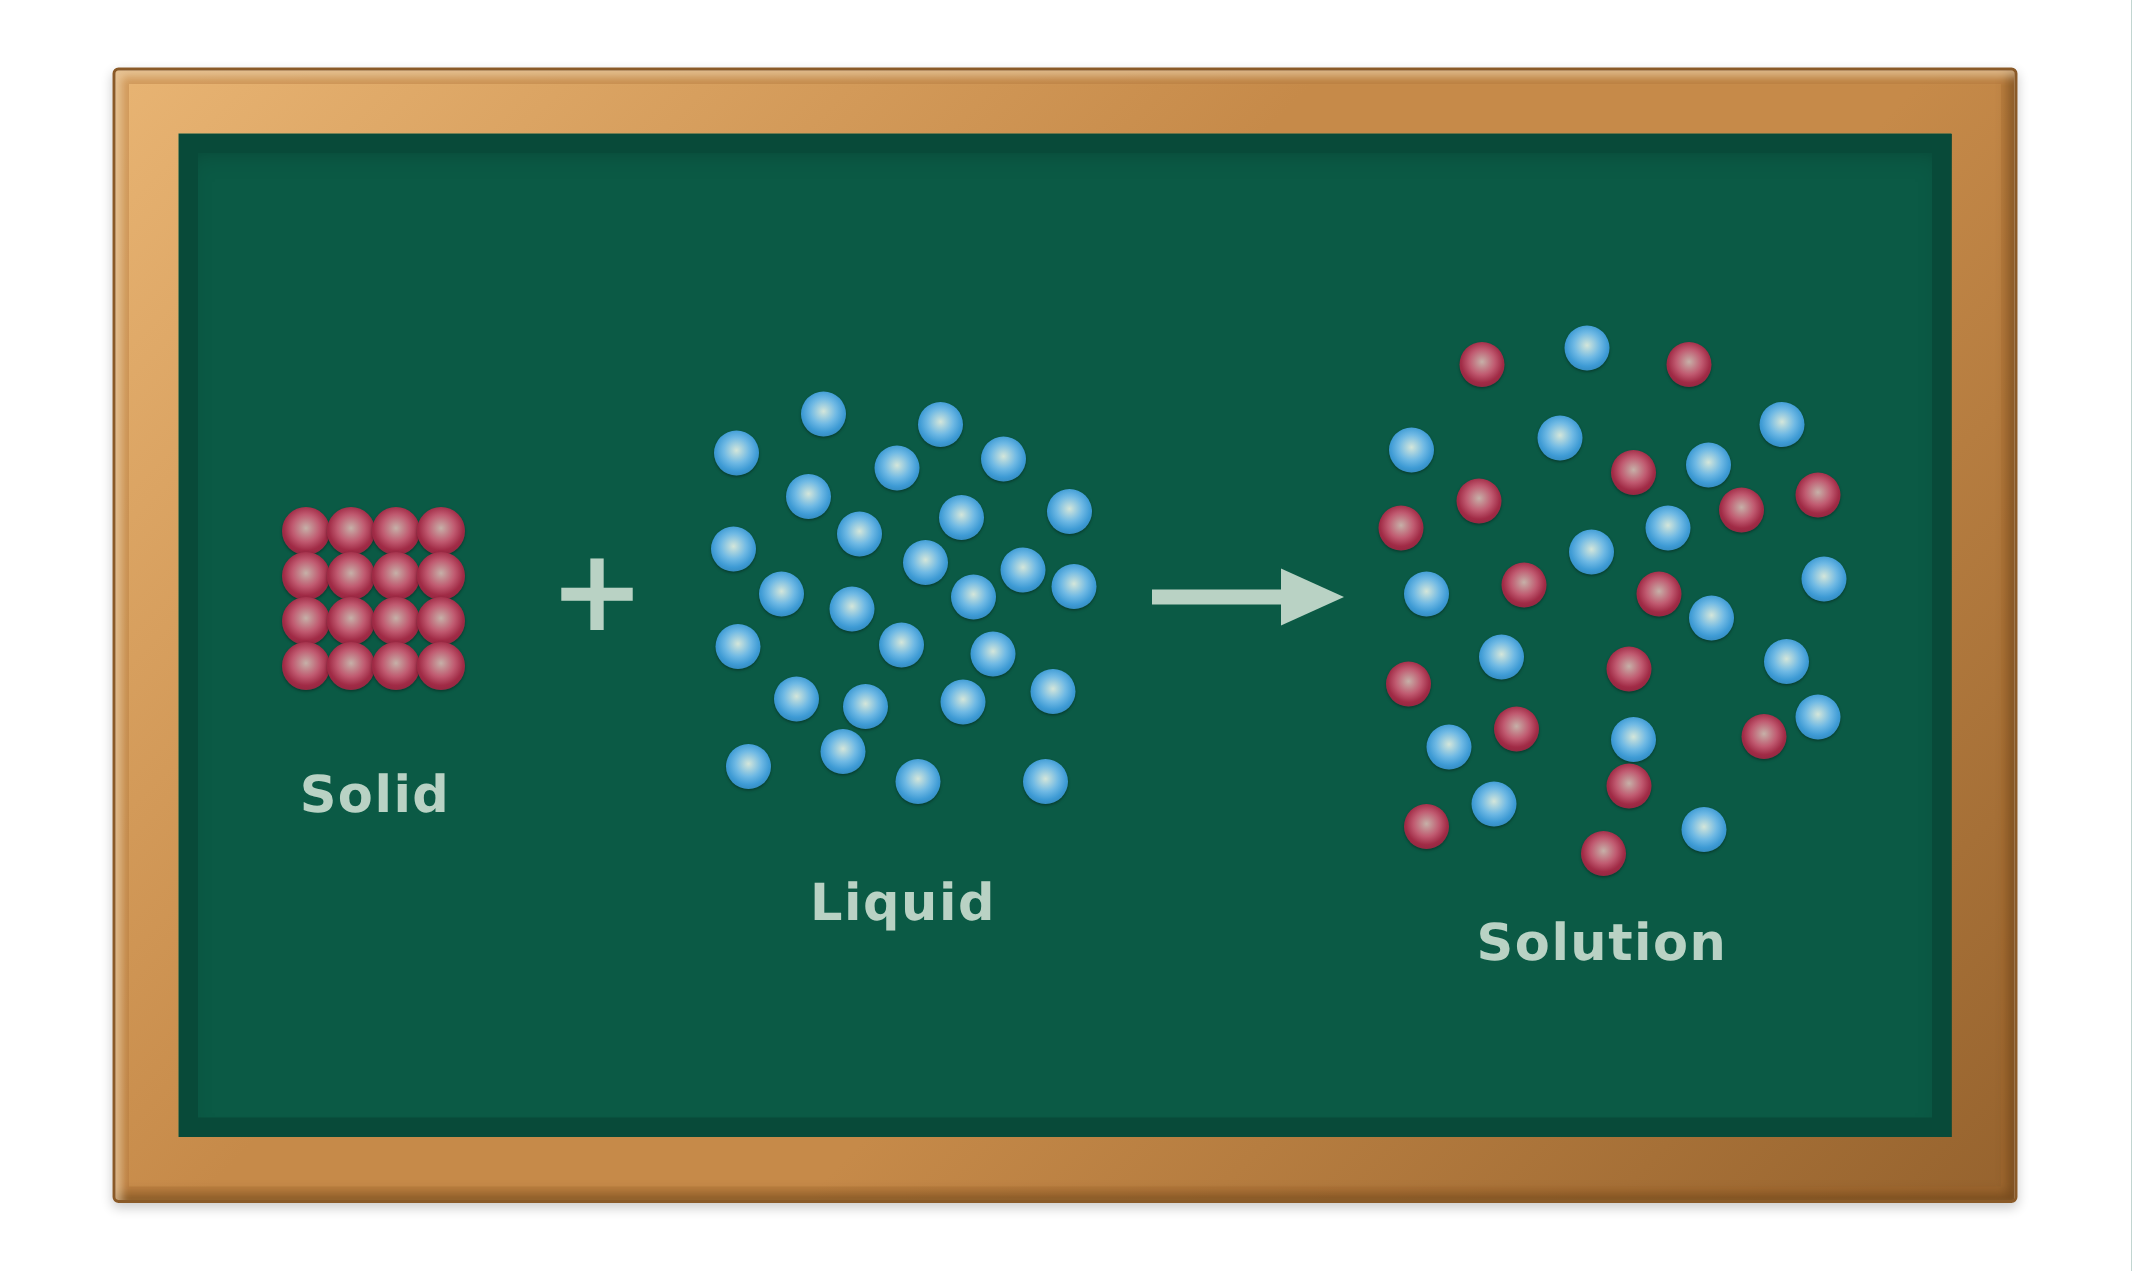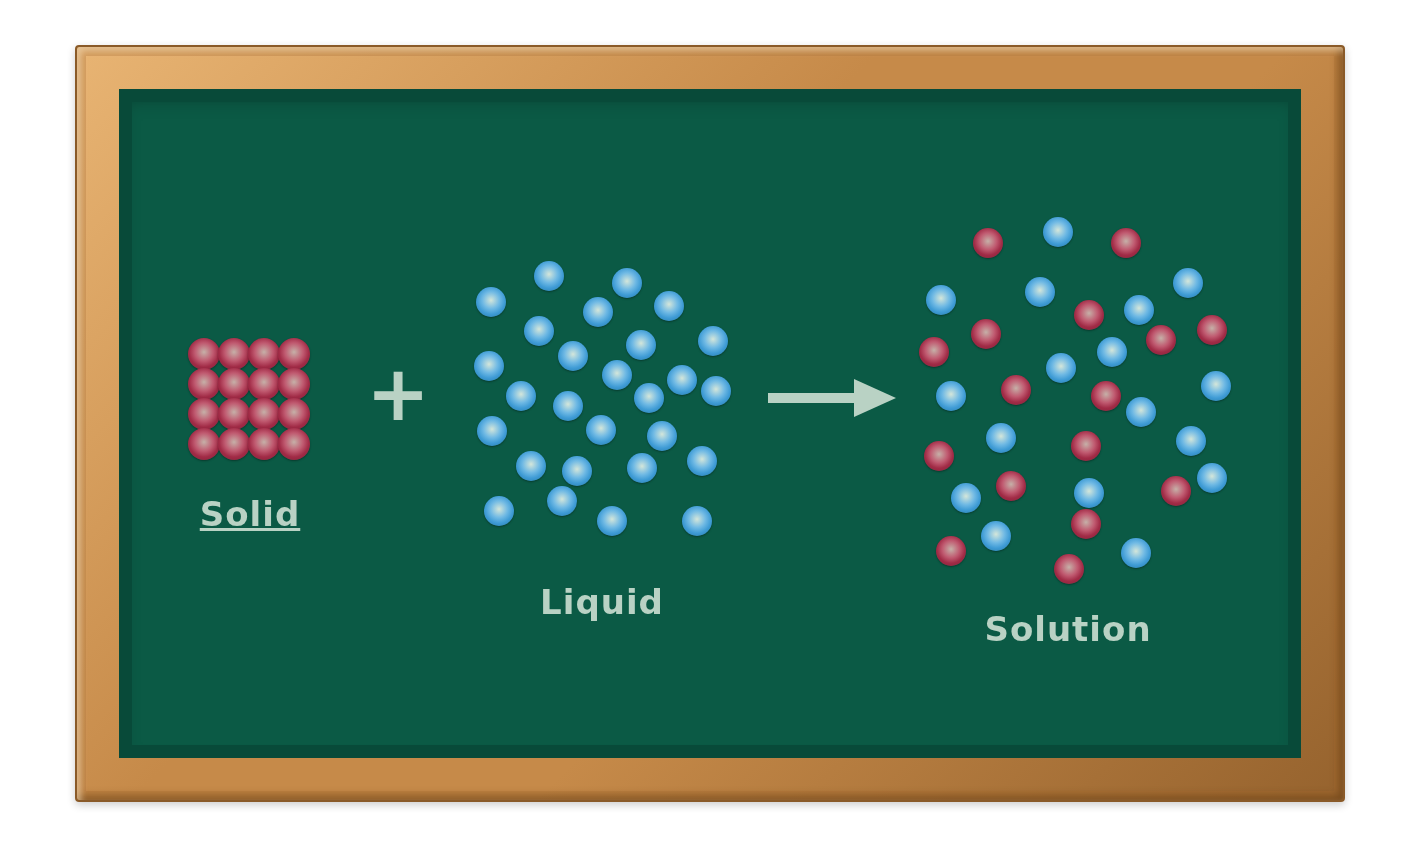--- a/index.html
+++ b/index.html
@@ -46,21 +46,21 @@
   
   .label {
     position: absolute;
     transform: translateX(-50%);
     color: var(--label-text);
     font-weight: bold;
     font-size: 34px;
     letter-spacing: 1px;
     white-space: nowrap;
   }
-  .label-solid    { left: 250px;  top: 494px; text-decoration: underline; }
+  .label-solid    { left: 250px;  top: 510px; }
   .label-liquid   { left: 602px;  top: 582px; }
   .label-solution { left: 1068px; top: 609px; }
 
   .plus {
     position: absolute; left: 398px; top: 397px;
     transform: translate(-50%, -54%);
     color: var(--label-text);
     font-weight: bold;
     font-size: 76px;
     line-height: 1;

